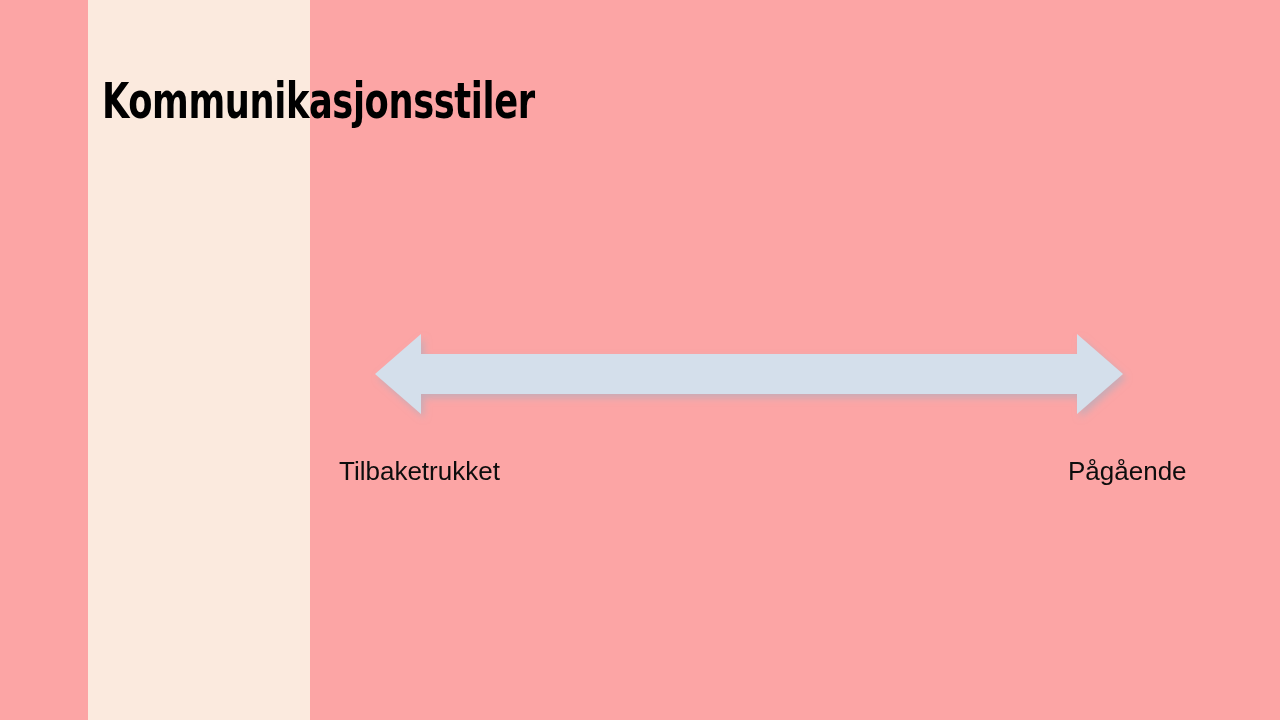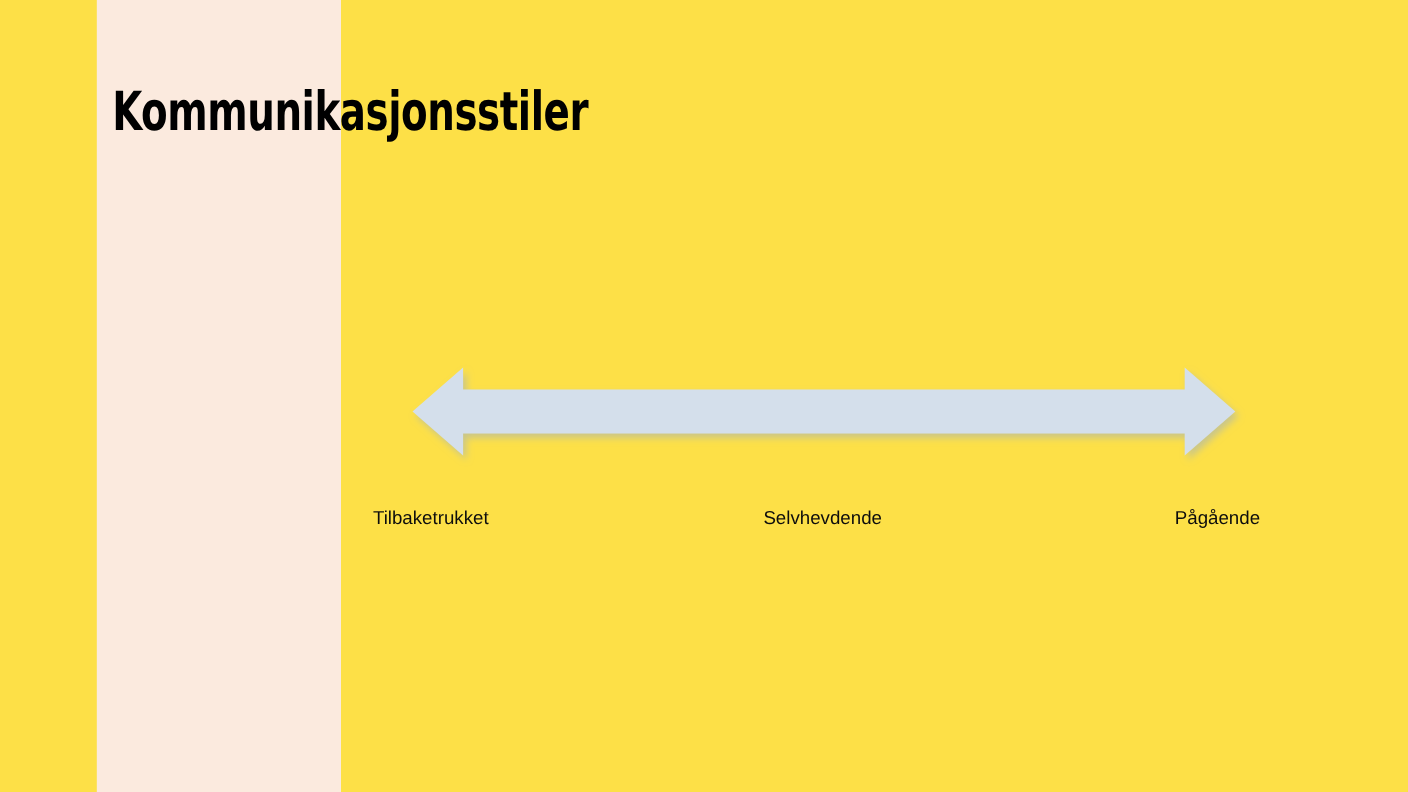--- a/index.html
+++ b/index.html
@@ -4,21 +4,21 @@
 <style>
   html, body {
     margin: 0;
     padding: 0;
     background: #ffffff;
   }
   #slide {
     position: relative;
     width: 1280px;
     height: 720px;
-    background: #fde047;
+    background: #fca5a5;
     overflow: hidden;
     font-family: "Liberation Sans", sans-serif;
   }
 
   
   #accent-band {
     position: absolute;
     left: 88px;
     top: 0;
     width: 222px;
@@ -57,21 +57,21 @@
     height: 100%;
     overflow: visible;
   }
 
   
   .scale-label {
     position: absolute;
     top: 456px;
     margin: 0;
     font-family: "Liberation Sans", sans-serif;
-    font-size: 17px;
+    font-size: 26px;
     line-height: 30px;
     font-weight: 400;
     color: #0d0d0d;
     white-space: nowrap;
   }
   #label-left   { left: 339px; }
   #label-middle { left: 694px; }
   #label-right  { left: 1068px; }
 </style>
 </head>
@@ -89,17 +89,16 @@
         <filter id="arrowShadow" x="-12%" y="-25%" width="126%" height="155%">
           <feDropShadow dx="3" dy="4" stdDeviation="3.5" flood-color="#9fb0c4" flood-opacity="0.55"></feDropShadow>
         </filter>
       </defs>
       <polygon points="7,48 53,8 53,28 709,28 709,8 755,48 709,88 709,68 53,68 53,88" fill="#d4dfeb" filter="url(#arrowShadow)"></polygon>
     </svg>
   </div>
 
   <p id="label-left" class="scale-label">Tilbaketrukket</p>
 
-  <p id="label-middle" class="scale-label">Selvhevdende</p>
 
   <p id="label-right" class="scale-label">Pågående</p>
 
 </div>
 
 </body></html>

